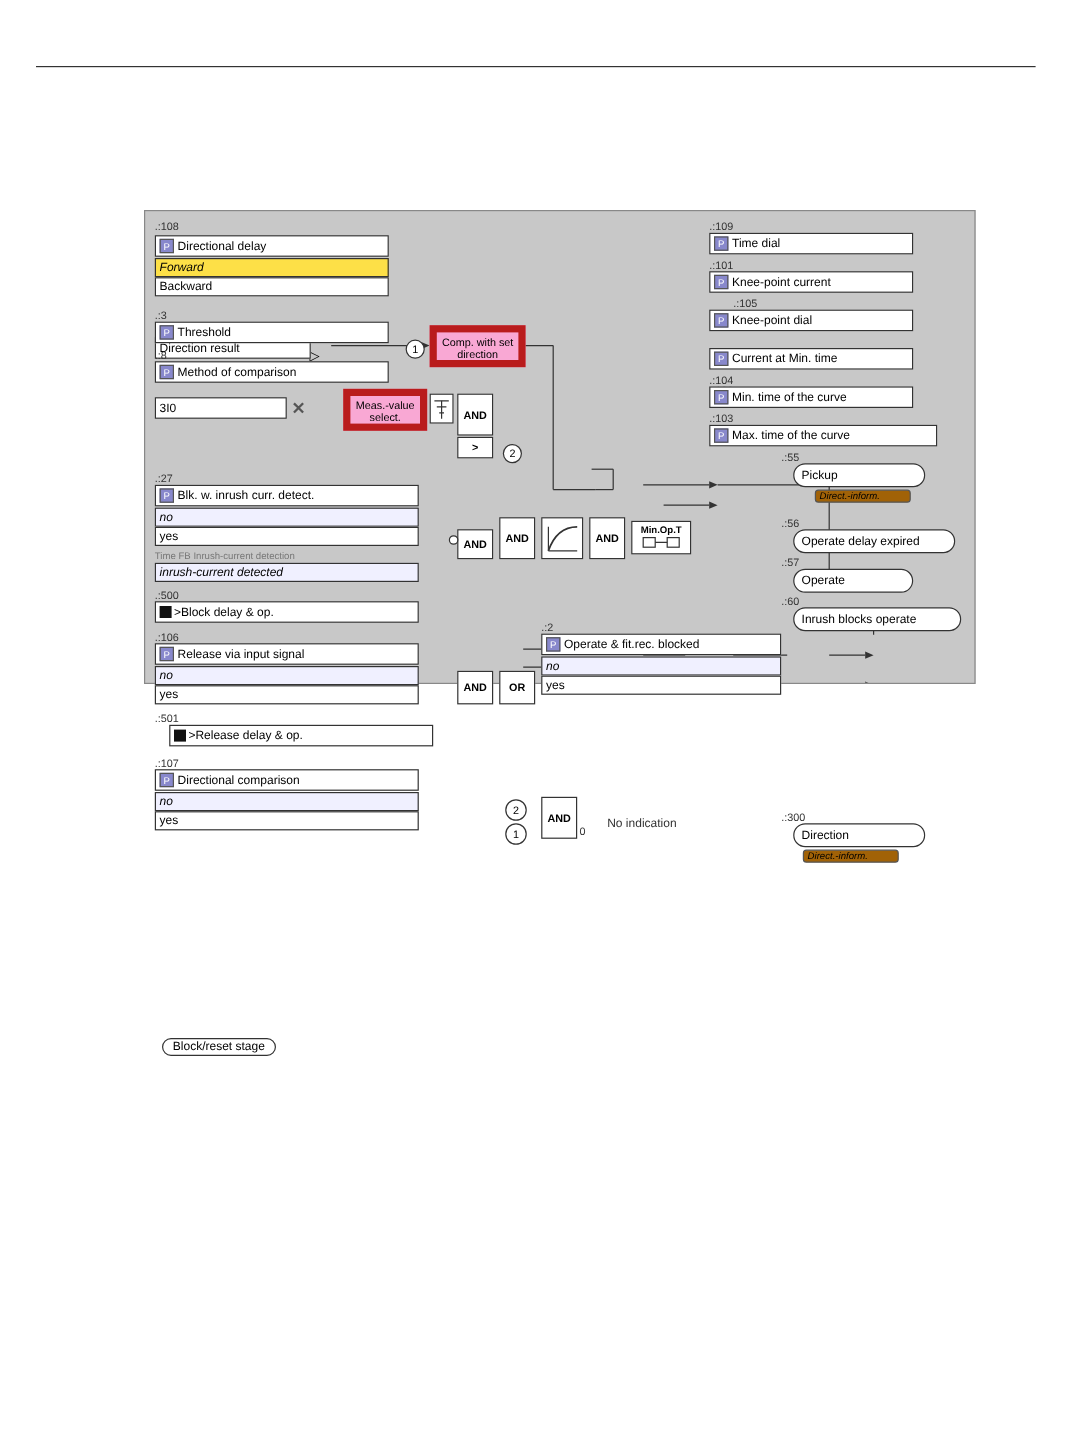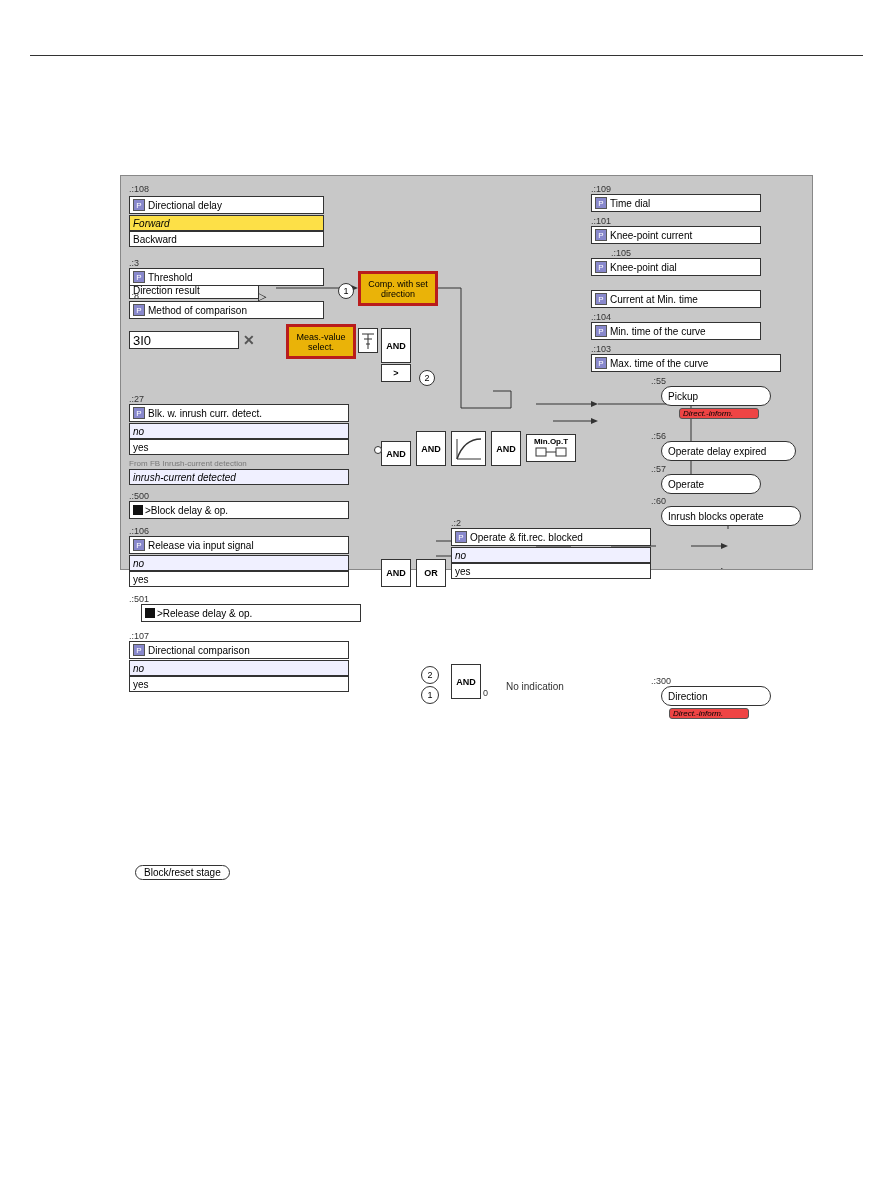--- a/index.html
+++ b/index.html
@@ -79,34 +79,34 @@
       background: #fff;
       border: 1px solid #333;
       border-radius: 10px;
       display: flex;
       align-items: center;
       padding: 1px 6px;
       font-size: 10px;
     }
     .output-pill-small {
       position: absolute;
-      background: #ef4444;
+      background: #a16207;
       border: 1px solid #555;
       border-radius: 3px;
       font-size: 8px;
       padding: 0 3px;
       font-style: italic;
     }
     .select-box {
       position: absolute;
-      background: #eab308;
-      border: 3px solid #b91c1c;
+      background: #f9a8d4;
+      border: 6px solid #b91c1c;
       font-size: 9px;
       display: flex;
-      align-items: center;
+      align-items: flex-end;
       justify-content: center;
       text-align: center;
     }
     .italic-text {
       font-style: italic;
     }
     .black-sq {
       display: inline-block;
       width: 10px;
       height: 10px;
@@ -248,21 +248,21 @@
 
       <div class="small-label" style="left:8px;top:115px;">.:8</div>
 
       <div class="param-box" style="left:8px;top:125px;width:195px;height:18px;">
         <span class="p-indicator">P</span>
         <span class="param-label">Method of comparison</span>
       </div>
 
       <div style="position:absolute;left:8px;top:155px;display:flex;align-items:center;gap:4px;">
         <div class="param-box" style="position:relative;width:110px;height:18px;">
-          <span style="font-size:13px;">3I0</span>
+          <span style="font-size:10px;">3I0</span>
         </div>
         <span style="font-size:14px;font-weight:bold;color:#555;">✕</span>
       </div>
 
       <div class="select-box" style="left:165px;top:148px;width:70px;height:35px;">
         <span>Meas.-value<br>select.</span>
       </div>
 
       <div class="logic-gate" style="left:237px;top:152px;width:20px;height:25px;">
         <svg width="16" height="20">
@@ -293,21 +293,21 @@
       </div>
 
       <div class="param-box" style="left:8px;top:247px;width:220px;height:16px;background:#f0f0ff;">
         <span class="italic-text" style="font-size:10px;">no</span>
       </div>
 
       <div class="param-box" style="left:8px;top:263px;width:220px;height:16px;">
         <span style="font-size:10px;">yes</span>
       </div>
 
-      <div class="small-label" style="left:8px;top:283px;font-size:8px;color:#777;">From FB Inrush-current detection</div>
+      <div class="small-label" style="left:8px;top:283px;font-size:8px;color:#777;">Time FB Inrush-current detection</div>
 
       <div class="param-box" style="left:8px;top:293px;width:220px;height:16px;background:#f0f0ff;">
         <span class="italic-text" style="font-size:10px;">inrush-current detected</span>
       </div>
 
       <div class="logic-gate" style="left:260px;top:265px;width:30px;height:25px;">
         <span>AND</span>
       </div>
 
       <div class="logic-gate" style="left:295px;top:255px;width:30px;height:35px;">

